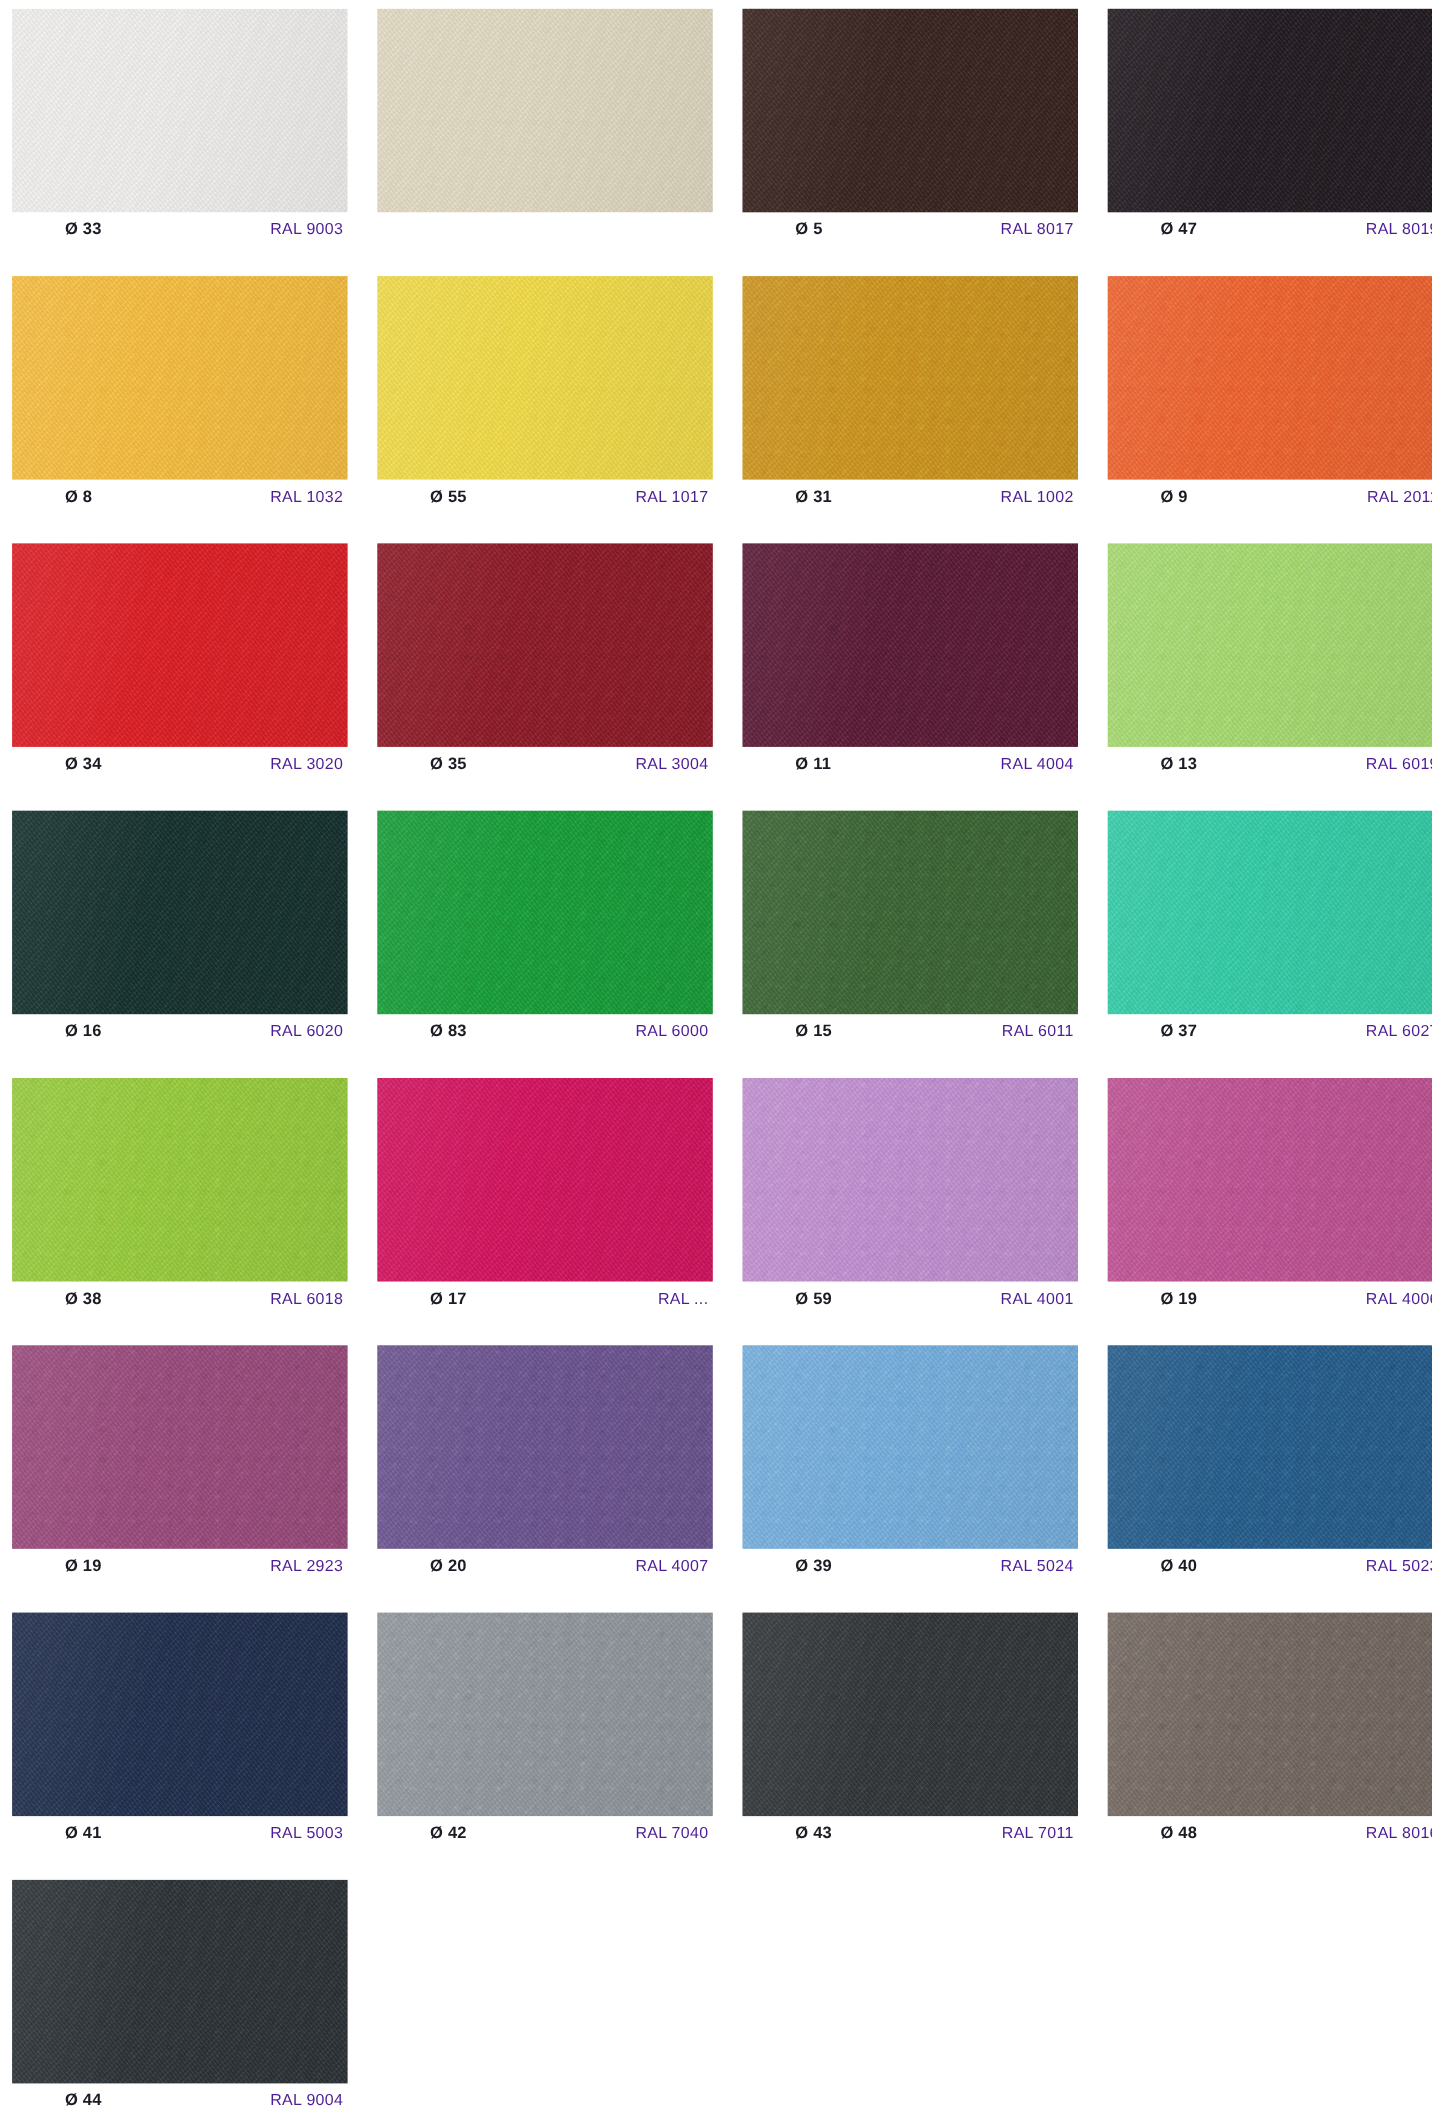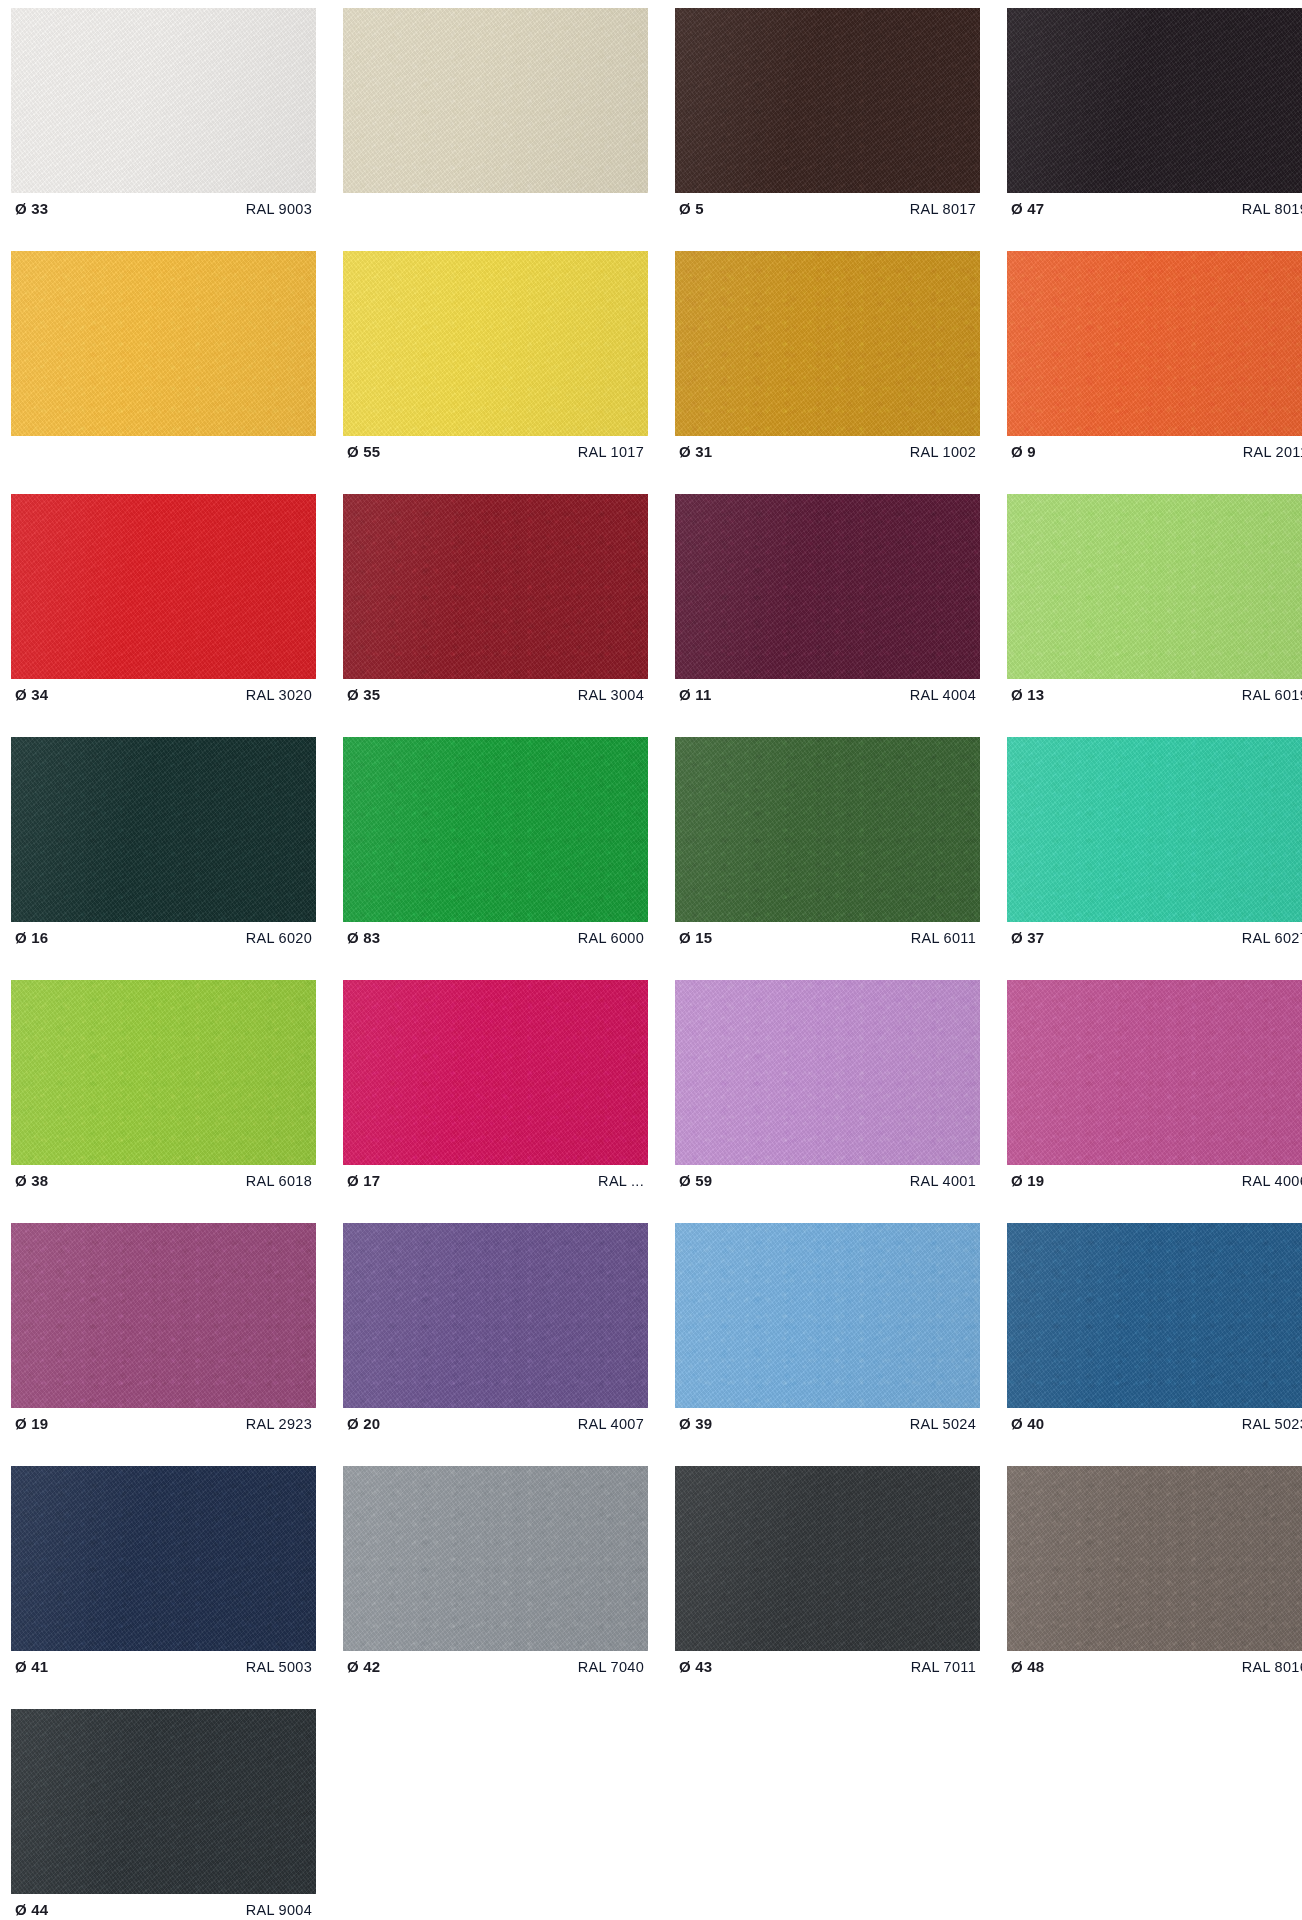--- a/index.html
+++ b/index.html
@@ -70,25 +70,26 @@
     padding: 7px 4px 0 4px;
     height: 38px;
     box-sizing: border-box;
   }
   .code-label {
     font-size: 15px;
     font-weight: 700;
     color: #1b1b24;
     letter-spacing: 0.2px;
     white-space: nowrap;
+    margin-left: 44px;
   }
   .ral-label {
     font-size: 14.5px;
     font-weight: 400;
-    color: #0f172a;
+    color: #4c1d95;
     letter-spacing: 0.3px;
     white-space: nowrap;
   }
   .empty-cell {
     width: 305px;
   }
 </style>
 </head>
 <body>
 
@@ -132,20 +133,24 @@
         <span class="code-label">Ø 47</span>
         <span class="ral-label">RAL 8019</span>
       </div>
     </div>
     <div class="swatch-cell">
       <div class="swatch-chip" style="background-color: rgb(249, 192, 65);">
         <div class="grain"></div>
         <div class="grain2"></div>
         <div class="sheen"></div>
       </div>
+      <div class="swatch-labels">
+        <span class="code-label">Ø 8</span>
+        <span class="ral-label">RAL 1032</span>
+      </div>
     </div>
     <div class="swatch-cell">
       <div class="swatch-chip" style="background-color: rgb(244, 222, 74);">
         <div class="grain"></div>
         <div class="grain2"></div>
         <div class="sheen"></div>
       </div>
       <div class="swatch-labels">
         <span class="code-label">Ø 55</span>
         <span class="ral-label">RAL 1017</span>

